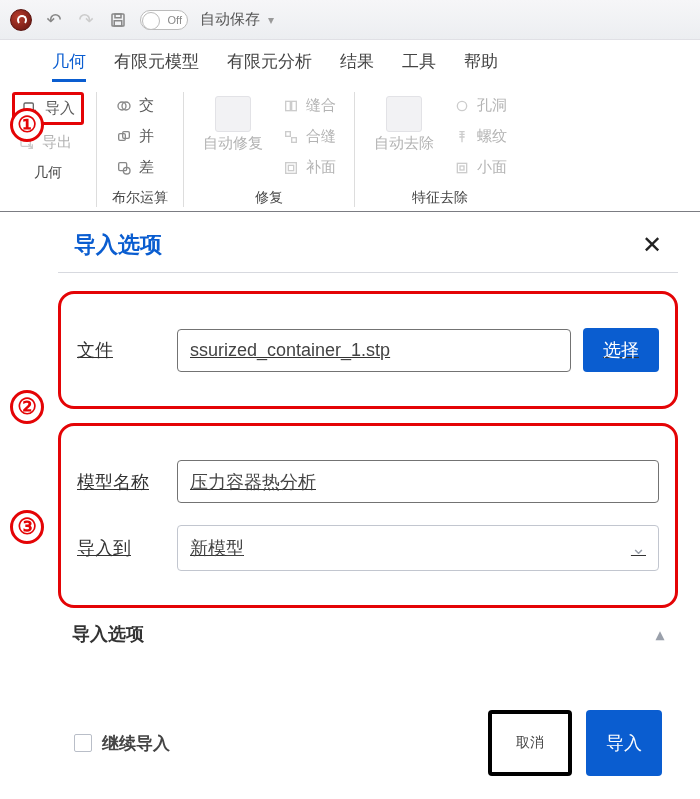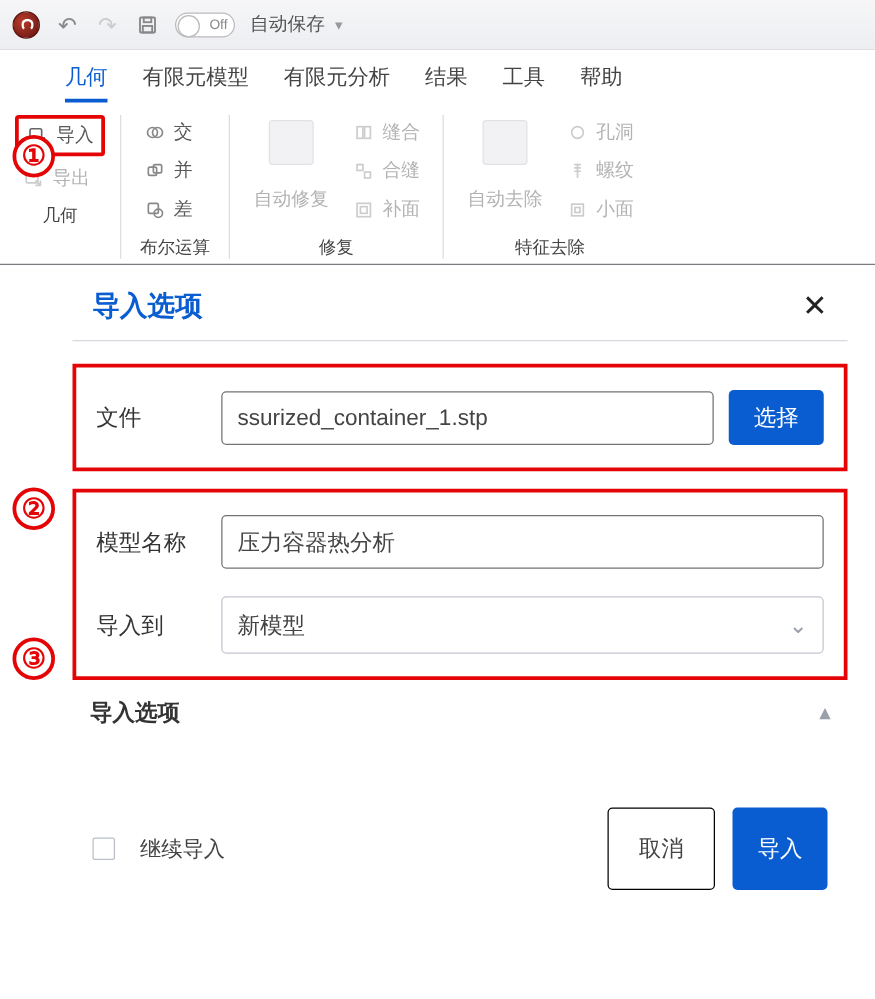--- a/index.html
+++ b/index.html
@@ -60,21 +60,21 @@
   .group-label { color:#444; font-size:14px; margin-top:8px;}
   .rib-btn {
     display:flex; align-items:center; gap:6px;
     padding:4px 6px; border-radius:3px;
     color:#5a5a5a; font-size:15px;
     min-width:62px;
   }
   .rib-btn.disabled { color:#b3b3b3;text-align:right;}
   .rib-btn .ico { width:18px;height:18px;display:inline-flex;align-items:center;justify-content:center;color:#888;}
   .rib-big {
-    display:flex;flex-direction:column;align-items:center;gap:18px;
+    display:flex;flex-direction:column;align-items:center;gap:2px;
     padding:4px 2px;min-width:74px;color:#b3b3b3;font-size:15px;
   }
   .big-ico{width:36px;height:36px;background:#f2f2f4;border:1px solid #e2e2e6;border-radius:3px;}
   .col { display:flex; flex-direction:column; gap:4px;}
   .highlight-box{border:3px solid #e40406;border-radius:3px;}
   .step-badge{
     position:absolute;
     width:34px;height:34px;border:3.5px solid #e40406;border-radius:50%;
     color:#e40406;font-weight:bold;font-size:22px;
     display:flex;align-items:center;justify-content:center;
@@ -88,21 +88,21 @@
     margin:6px 0 0 58px;
     width:620px;
   }
   .panel-head{
     display:flex;align-items:center;justify-content:space-between;
     padding:12px 16px;
   }
   .panel-title{color:#0a5dd0;font-size:22px;font-weight:600;}
   .close-x{font-size:24px;color:#222;cursor:pointer;}
   .panel-divider{height:1px;background:#d7d9df;margin:0 0 18px 0;}
-  .framed{border:3.5px solid #e40406;border-radius:0;padding:18px 16px;margin-bottom:14px;}
+  .framed{border:3.5px solid #e40406;border-radius:16px;padding:34px 16px;margin-bottom:14px;text-decoration:underline;}
   .row{display:flex;align-items:center;gap:12px;}
   .row + .row{margin-top:22px;}
   .lbl{width:88px;color:#333;font-size:18px;}
   .txtin{
     flex:1;border:1px solid #737373;border-radius:4px;
     padding:10px 12px;font-size:18px;color:#444;font-family:inherit;background:#fff;
   }
   .sel{
     flex:1;border:1px solid #c2c6cf;border-radius:4px;
     padding:10px 12px;font-size:18px;color:#444;background:#fff;
@@ -115,25 +115,25 @@
   .accordion-head{
     display:flex;justify-content:space-between;align-items:center;
     padding:0 14px;font-size:18px;font-weight:600;margin:6px 0 10px 0;
   }
   .caret-up{color:#9aa0ab;font-size:16px;}
   .footer{
     display:flex;align-items:center;justify-content:space-between;
     padding:28px 16px 18px 16px;
     margin-top:36px;
   }
-  .chk{display:flex;align-items:center;gap:20px;font-size:17px;color:#444;}
+  .chk{display:flex;align-items:center;gap:10px;font-size:17px;color:#444;font-weight:bold;}
   .chkbox{width:18px;height:18px;border:1.5px solid #b9bec8;border-radius:2px;background:#fff;}
   .btn-secondary{
-    background:#fff;color:#444;border:1px solid #000000;border-radius:4px;
-    padding:20px 24px;font-size:18px;cursor:pointer;
+    background:#fff;color:#444;border:4px solid #000000;border-radius:4px;
+    padding:20px 24px;font-size:14px;cursor:pointer;
   }
   .footer-right{display:flex;gap:14px;}
 </style>
 </head>
 <body>
 
 <div class="titlebar">
   <span class="app-logo"></span>
   <span class="tb-icon">↶</span>
   <span class="tb-icon" style="color:#ccc">↷</span>

